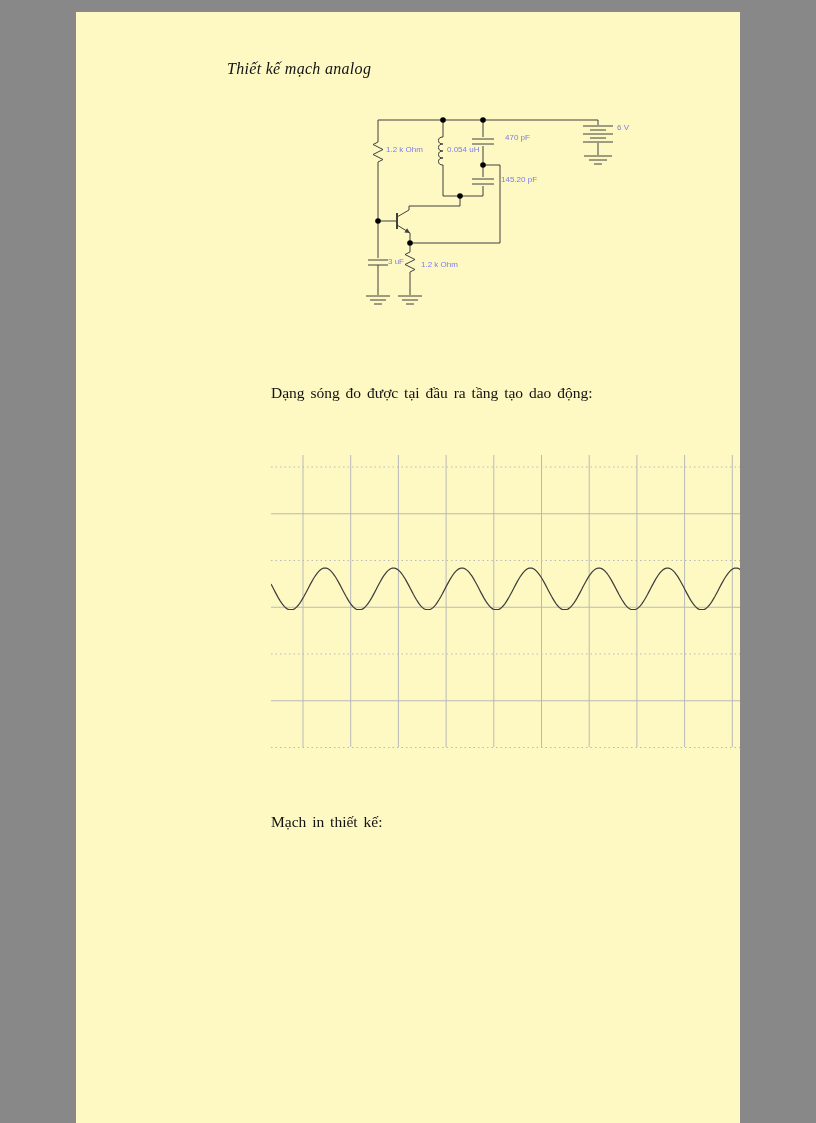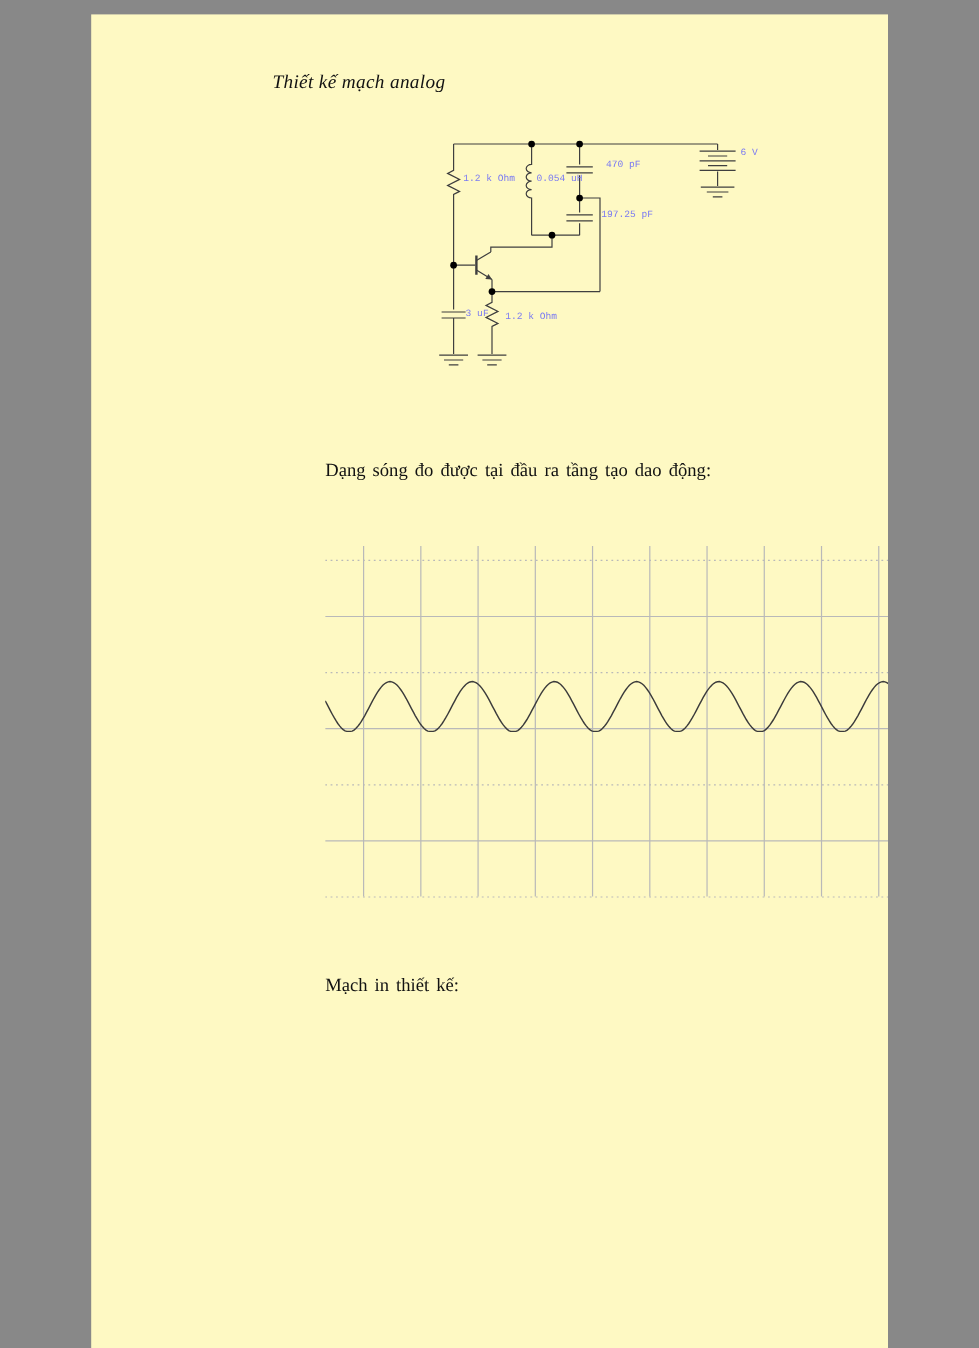--- a/index.html
+++ b/index.html
@@ -26,21 +26,21 @@
   }
   .page-number{
     left:719px;top:1057px;font-size:20px;
   }
   .page-rule{
     left:14px;top:1120px;width:788px;height:0;border-top:1px dotted #a8a8a8;
   }
   
   .circuit{left:280px;top:95px;width:290px;height:215px;}
   .clabel{
-    position:absolute;font-family:Liberation Mono, monospace;font-size:8px;
+    position:absolute;font-family:Liberation Sans, sans-serif;font-size:8px;
     color:#7b7bf2;white-space:nowrap;line-height:9px;
   }
   
   .scope{left:195px;top:440px;width:585px;height:300px;}
 </style>
 </head>
 <body>
 
 <div class="page">
 
@@ -90,21 +90,21 @@
       <circle cx="127" cy="58" r="2.8"></circle>
       <circle cx="104" cy="89" r="2.8"></circle>
       <circle cx="22" cy="114" r="2.8"></circle>
       <circle cx="54" cy="136" r="2.8"></circle>
     </g>
   </svg>
 
   <span class="clabel" style="left:310px;top:133px">1.2 k Ohm</span>
   <span class="clabel" style="left:371px;top:133px">0.054 uH</span>
   <span class="clabel" style="left:429px;top:121px">470 pF</span>
-  <span class="clabel" style="left:425px;top:163px">197.25 pF</span>
+  <span class="clabel" style="left:425px;top:163px">145.20 pF</span>
   <span class="clabel" style="left:541px;top:111px">6 V</span>
   <span class="clabel" style="left:312px;top:245px">3 uF</span>
   <span class="clabel" style="left:345px;top:248px">1.2 k Ohm</span>
 
   <div class="abs bodyline">Dạng sóng đo được tại đầu ra tầng tạo dao động:</div>
 
   <svg id="scope-svg" class="abs scope" viewBox="0 0 585 300" width="585" height="300">
       <line x1="32" x2="32" y1="3" y2="295" stroke="#b9b9b9"></line>
       <line x1="79.7" x2="79.7" y1="3" y2="295" stroke="#b9b9b9"></line>
       <line x1="127.4" x2="127.4" y1="3" y2="295" stroke="#b9b9b9"></line>

